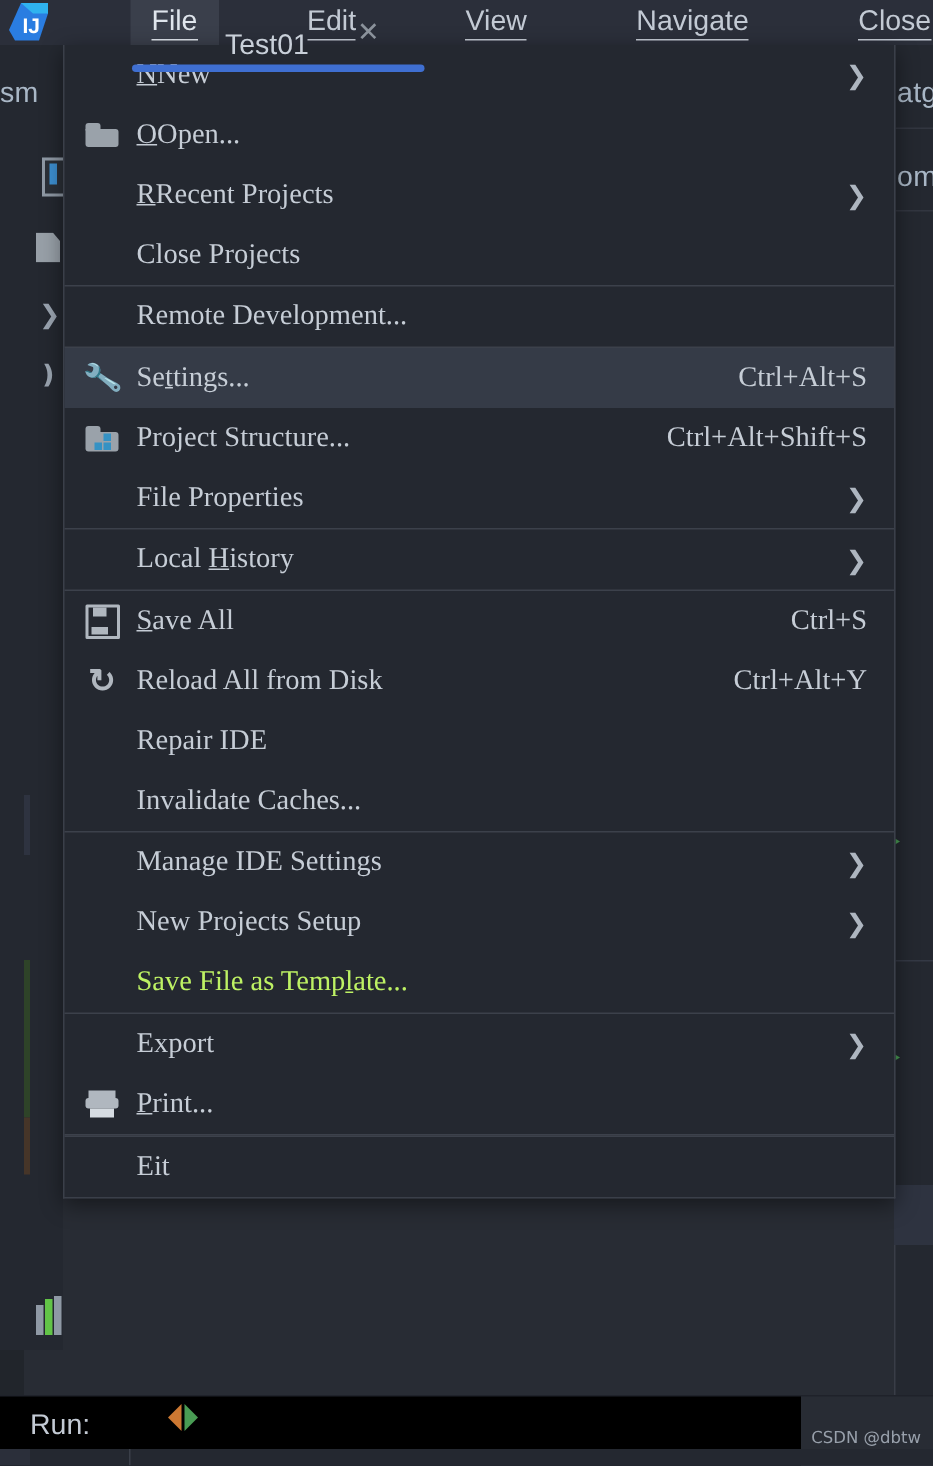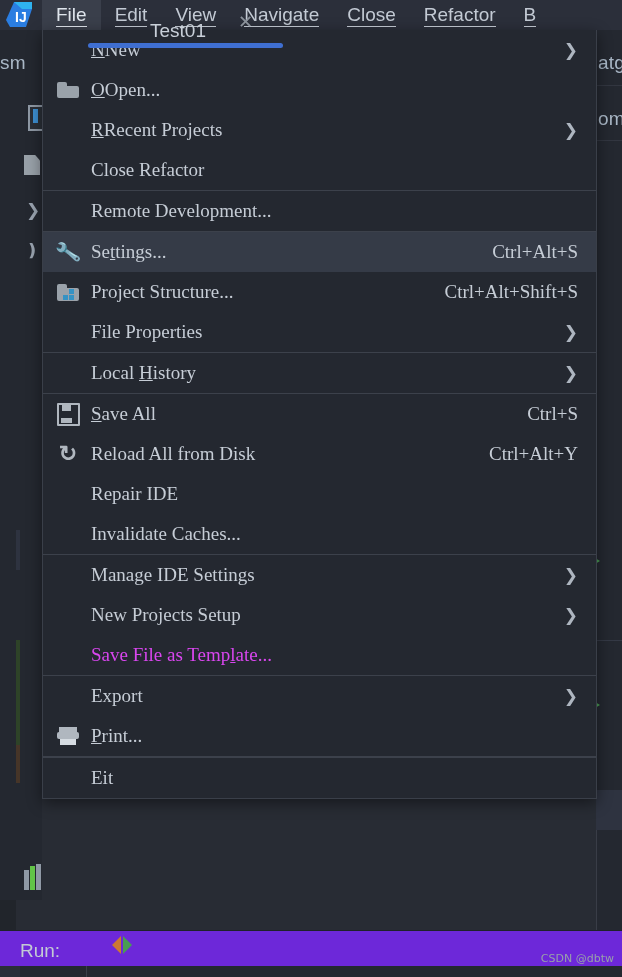--- a/index.html
+++ b/index.html
@@ -24,29 +24,29 @@
   .tree-chev{position:absolute;color:#9aa4b0;font-size:17px;}
   #file-badge{position:absolute;left:24px;top:155px;width:16px;height:20px;background:#98a0a8;
      clip-path:polygon(0 0,70% 0,100% 28%,100% 100%,0 100%);}
   #blue-doc{position:absolute;left:28px;top:105px;width:14px;height:22px;border:2px solid #8f99a5;background:#2b3038;}
   #blue-doc i{position:absolute;left:3px;top:2px;width:5px;height:14px;background:#3d8fd1;display:block;}
   #bars-icon{position:absolute;left:22px;top:866px;width:22px;height:30px;}
   #bars-icon span{position:absolute;bottom:6px;width:5px;}
   
   #menubar{position:absolute;left:0;top:0;width:622px;height:30px;background:#2b2f3a;display:flex;align-items:stretch;}
   #app-logo{width:42px;height:30px;position:relative;flex:0 0 42px;}
-  .mb-item{padding:0 14px;display:flex;align-items:center;color:#c3cad4;font-size:19px;white-space:nowrap;}
+  .mb-item{padding:0 14px;display:flex;align-items:center;color:#c3cad4;font-size:19px;white-space:nowrap;margin-left:45px;}
   .mb-item.active{background:#3a3f4b;color:#dfe5ec;}
   .mn{border-bottom:1px solid currentColor;padding-bottom:0px;}
   
   #file-menu{position:absolute;left:42px;top:30px;width:553px;background:#242830;
      border:1px solid #3a3f49;border-top:none;box-shadow:0 4px 14px rgba(0,0,0,.45);font-family:Liberation Serif, serif;}
   .mi{position:relative;height:40px;display:flex;align-items:center;color:#c6cdd6;font-size:19px;}
   .mi.sel{background:#353b47;}
-  .mi.disabled{color:#d946ef;align-items:center;}
+  .mi.disabled{color:#bef264;align-items:center;}
   .mi .ic{position:absolute;left:8px;top:0;height:40px;width:34px;display:flex;align-items:center;justify-content:center;}
   .mi .lbl{margin-left:48px;white-space:nowrap;}
   .mi .acc{position:absolute;right:18px;color:#c6cdd6;font-size:19px;white-space:nowrap;}
   .mi .arw{position:absolute;right:18px;color:#aeb6c0;font-size:17px;line-height:1;}
   .sep{height:1px;background:#3c414b;margin:0;}
   
   .ico-folder{width:22px;height:16px;position:relative;}
   .ico-folder b{position:absolute;left:0;bottom:0;width:22px;height:12px;background:#9aa2aa;border-radius:0 2px 2px 2px;display:block;}
   .ico-folder i{position:absolute;left:0;top:0;width:10px;height:5px;background:#9aa2aa;border-radius:2px 2px 0 0;display:block;}
   
@@ -61,21 +61,21 @@
   .ico-save b{position:absolute;left:3px;top:0;width:9px;height:6px;background:#b0b7bf;display:block;}
   .ico-save i{position:absolute;left:2px;bottom:1px;width:11px;height:5px;background:#b0b7bf;display:block;}
   
   .ico-reload{color:#b0b7bf;font-size:22px;font-weight:bold;}
   
   .ico-print{width:22px;height:18px;position:relative;}
   .ico-print b{position:absolute;left:2px;top:0;width:18px;height:5px;background:#b0b7bf;display:block;}
   .ico-print i{position:absolute;left:0;top:5px;width:22px;height:7px;background:#b0b7bf;border-radius:2px;display:block;}
   .ico-print u{position:absolute;left:3px;bottom:0;width:16px;height:6px;background:#d6dce2;display:block;}
   
-  #run-panel{position:absolute;left:0;top:930px;width:622px;height:47px;background:#6d28d9;}
+  #run-panel{position:absolute;left:0;top:930px;width:534px;height:47px;background:#000000;}
   #run-top-shadow{position:absolute;left:0;top:0;width:622px;height:1px;background:#1f222a;}
   #run-label{position:absolute;left:20px;top:10px;color:#c3cad4;font-size:19px;}
   #run-tab-icon{position:absolute;left:112px;top:936px;width:32px;height:18px;}
   #run-tab-icon .tl{position:absolute;left:0;top:0;width:0;height:0;border-right:9px solid #cc7832;border-top:9px solid transparent;border-bottom:9px solid transparent;}
   #run-tab-icon .tr{position:absolute;left:11px;top:0;width:0;height:0;border-left:9px solid #499c54;border-top:9px solid transparent;border-bottom:9px solid transparent;}
   #run-tab-name{position:absolute;left:150px;top:20px;color:#c9d0d9;font-size:19px;}
   #run-tab-close{position:absolute;left:238px;top:11px;color:#8b929b;font-size:18px;}
   #run-progress-track{position:absolute;left:0;top:43px;width:622px;height:4px;background:#343945;}
   #run-progress-bar{position:absolute;left:88px;top:43px;width:195px;height:5px;background:#3f6fd1;border-radius:3px;}
   #watermark{position:absolute;right:8px;top:952px;color:#98a0ab;font-size:11px;font-family:"DejaVu Sans",sans-serif;}
@@ -175,21 +175,21 @@
   </div>
 
   <div class="mi">
     <span class="ic"></span>
     <span class="lbl"><u>R</u><span>Recent Projects</span></span>
     <span class="arw">❯</span>
   </div>
 
   <div class="mi">
     <span class="ic"></span>
-    <span class="lbl"><span>Close Refactor</span></span>
+    <span class="lbl"><span>Close Projects</span></span>
   </div>
 
   <div class="sep"></div>
 
   <div class="mi">
     <span class="ic"></span>
     <span class="lbl"><span>Remote Development...</span></span>
   </div>
 
   <div class="sep"></div>

